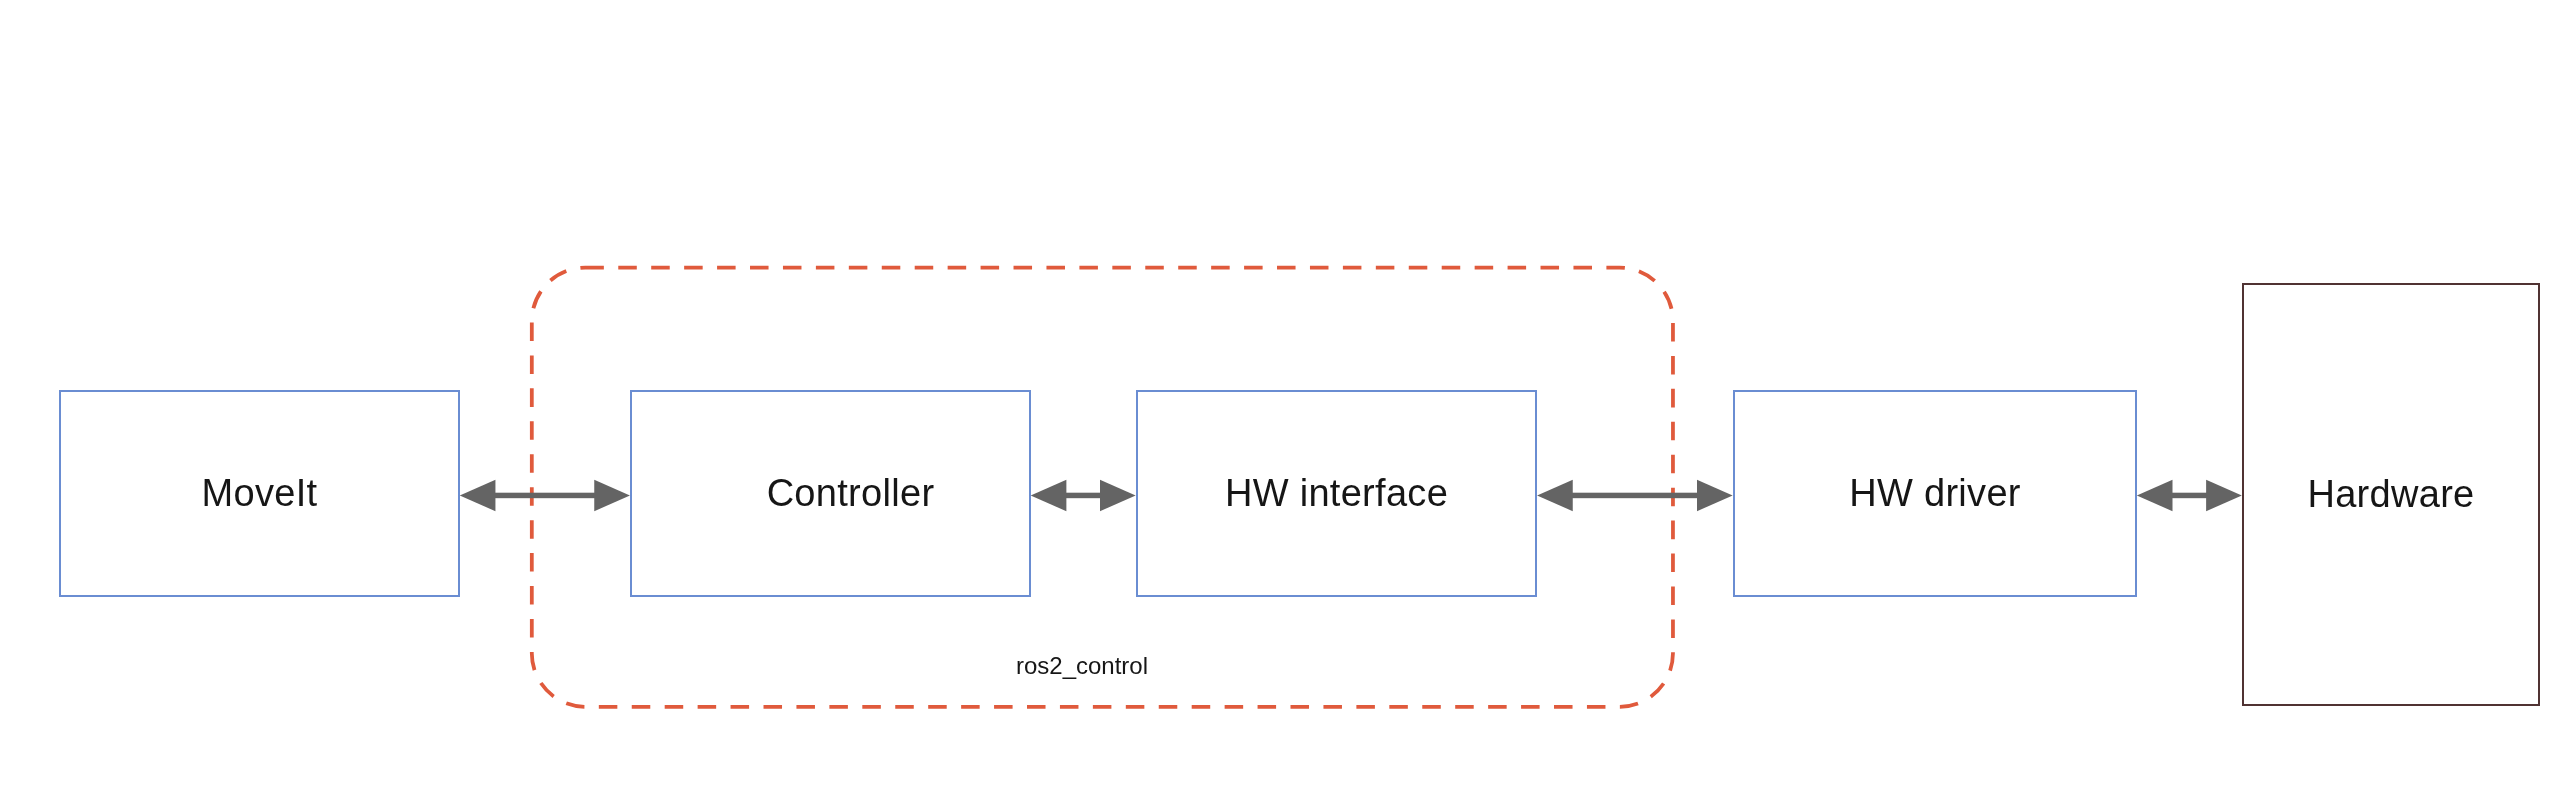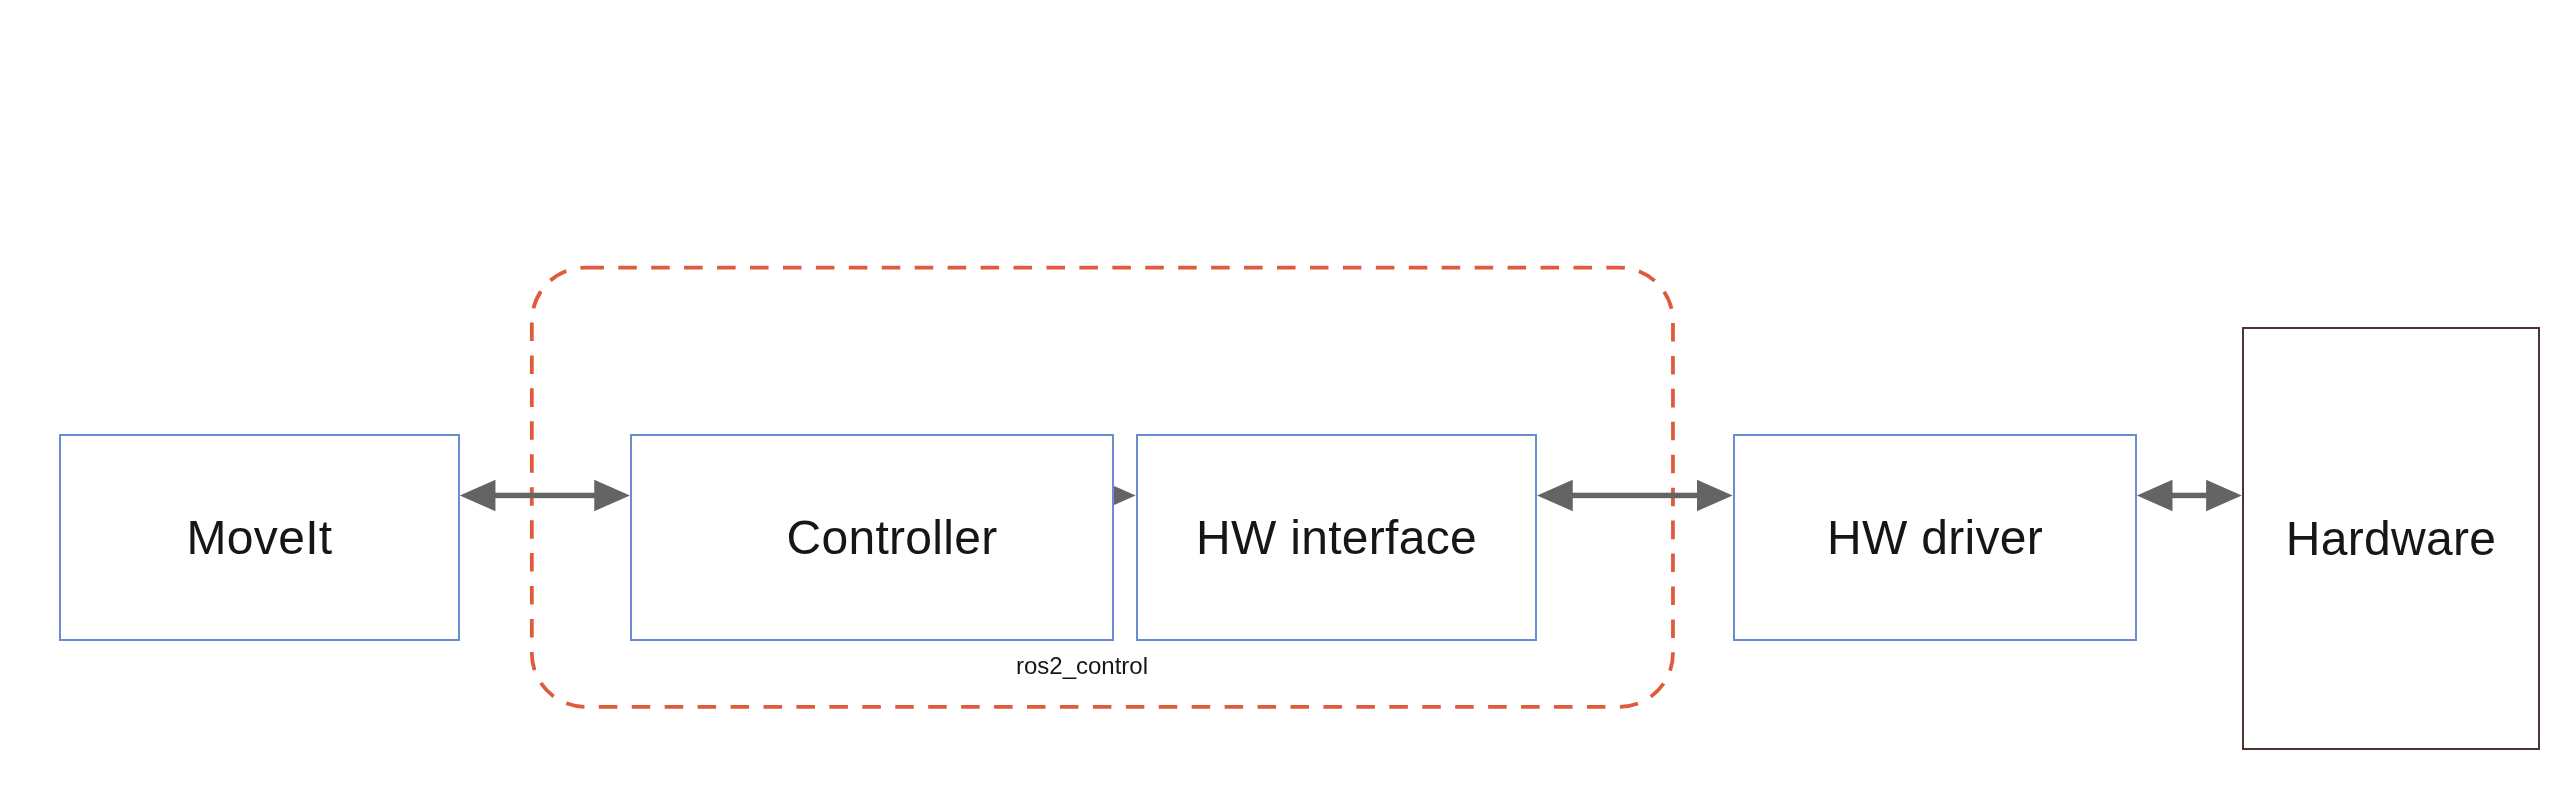--- a/index.html
+++ b/index.html
@@ -23,23 +23,22 @@
     height: 796px;
   }
   .node {
     position: absolute;
     background: #ffffff;
     display: flex;
     align-items: center;
     justify-content: center;
     box-sizing: border-box;
     color: #161616;
-    font-size: 48px;
+    font-size: 38px;
     letter-spacing: 0.3px;
-    margin-top: 44px;
   }
   .node.blue   { border: 2.1px solid #6a8dd2; }
   .node.maroon { border: 2.1px solid #503333; }
   .group-label {
     position: absolute;
     color: #161616;
     font-size: 24px;
     text-align: center;
     white-space: nowrap;
   }
@@ -75,21 +74,21 @@
       <rect x="3154" y="718" width="73" height="8"></rect>
       <polygon points="3114,722 3166,699 3166,745"></polygon>
       <polygon points="3267,722 3215,699 3215,745"></polygon>
     </g>
   </svg>
 
   <div class="node blue" style="left:59px;  top:390px; width:401px; height:207px;">
     <span>MoveIt</span>
   </div>
 
-  <div class="node blue" style="left:630px; top:390px; width:484px; height:207px;padding-left:40px;">
+  <div class="node blue" style="left:630px; top:390px; width:401px; height:207px;padding-left:40px;">
     <span>Controller</span>
   </div>
 
   <div class="node blue" style="left:1733px; top:390px; width:404px; height:207px;">
     <span>HW driver</span>
   </div>
 
   <div class="node blue" style="left:1136px; top:390px; width:401px; height:207px;">
     <span>HW interface</span>
   </div>

